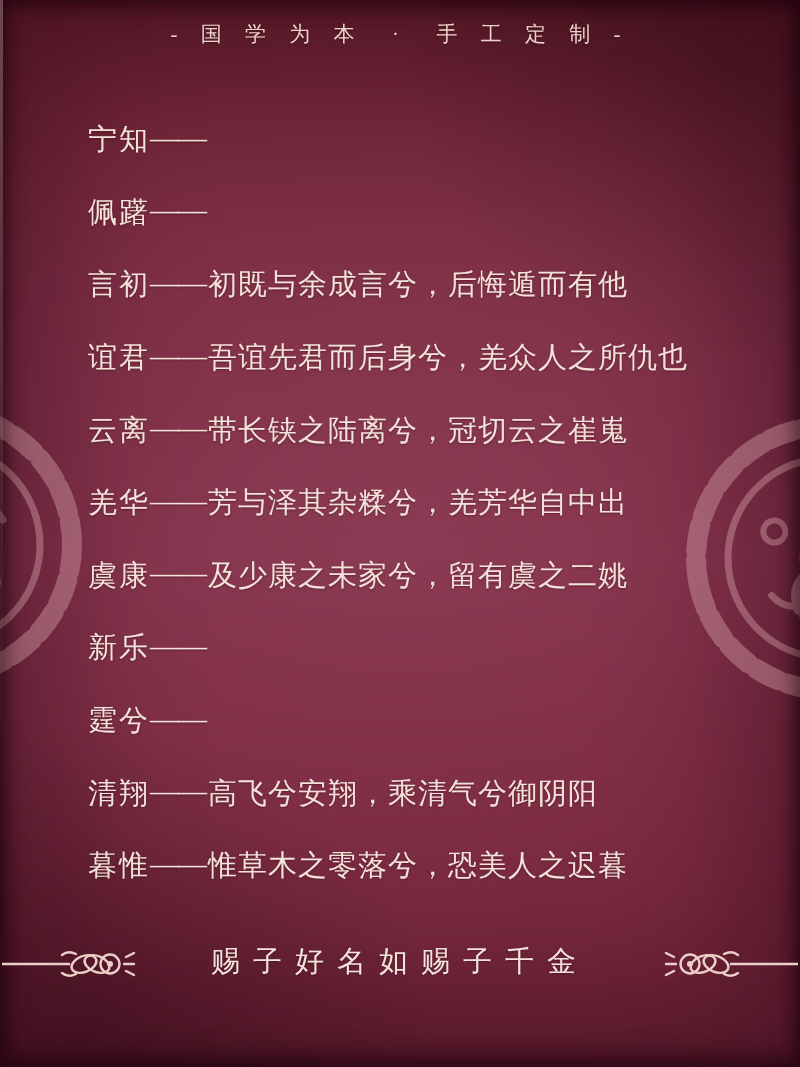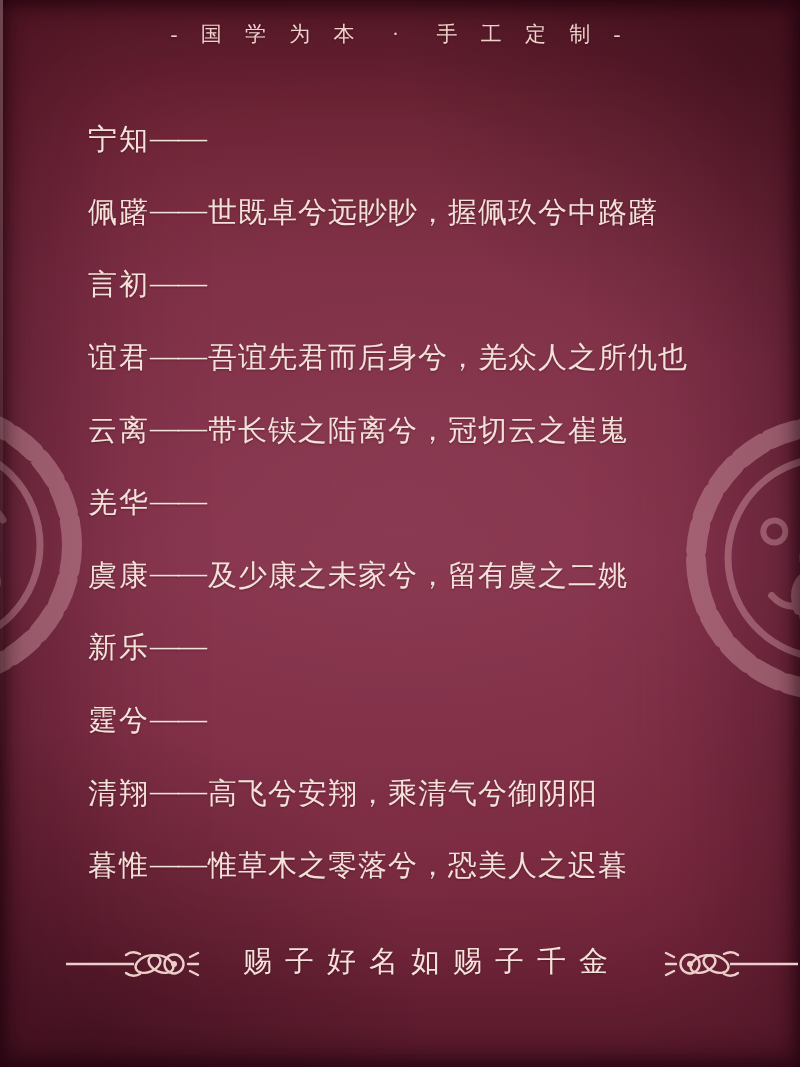--- a/index.html
+++ b/index.html
@@ -31,21 +31,21 @@
     text-shadow:0 1px 2px rgba(55,0,20,0.45);white-space:pre;}
   
   .entries{position:absolute;top:104px;left:88px;right:24px;}
   .entry{height:72.6px;display:flex;align-items:center;white-space:nowrap;
     font-size:29px;text-shadow:0 1px 2px rgba(55,0,20,0.40);}
   .ename{letter-spacing:2px;}
   .dash{letter-spacing:-1px;margin:0 2px 0 0;transform:translateY(-2px);}
   .equote{letter-spacing:1px;}
   
   .footer{position:absolute;top:938px;left:0;right:0;height:52px;
-    display:flex;align-items:center;justify-content:flex-end;gap:29px;}
+    display:flex;align-items:center;justify-content:space-between;gap:29px;}
   .slogan{font-size:29px;letter-spacing:13px;color:#f3e3da;
     text-shadow:0 1px 2px rgba(55,0,20,0.40);transform:translateY(-2px);}
   .flourish{flex:0 0 auto;}
   .flourish.right{transform:scaleX(-1);}
 </style>
 </head>
 <body>
 
 <div class="poster">
 
@@ -83,39 +83,40 @@
   </div>
 
   <div class="entries">
     <div class="entry">
       <span class="ename">宁知</span>
         <span class="dash">——</span>
     </div>
     <div class="entry">
       <span class="ename">佩躇</span>
         <span class="dash">——</span>
-        <span class="equote">世既卓兮远眇眇，握佩玖兮中路躇</span>
     </div>
     <div class="entry">
       <span class="ename">言初</span>
         <span class="dash">——</span>
+        <span class="equote">初既与余成言兮，后悔遁而有他</span>
     </div>
     <div class="entry">
       <span class="ename">谊君</span>
         <span class="dash">——</span>
         <span class="equote">吾谊先君而后身兮，羌众人之所仇也</span>
     </div>
     <div class="entry">
       <span class="ename">云离</span>
         <span class="dash">——</span>
         <span class="equote">带长铗之陆离兮，冠切云之崔嵬</span>
     </div>
     <div class="entry">
       <span class="ename">羌华</span>
         <span class="dash">——</span>
+        <span class="equote">芳与泽其杂糅兮，羌芳华自中出</span>
     </div>
     <div class="entry">
       <span class="ename">虞康</span>
         <span class="dash">——</span>
         <span class="equote">及少康之未家兮，留有虞之二姚</span>
     </div>
     <div class="entry">
       <span class="ename">新乐</span>
         <span class="dash">——</span>
     </div>

